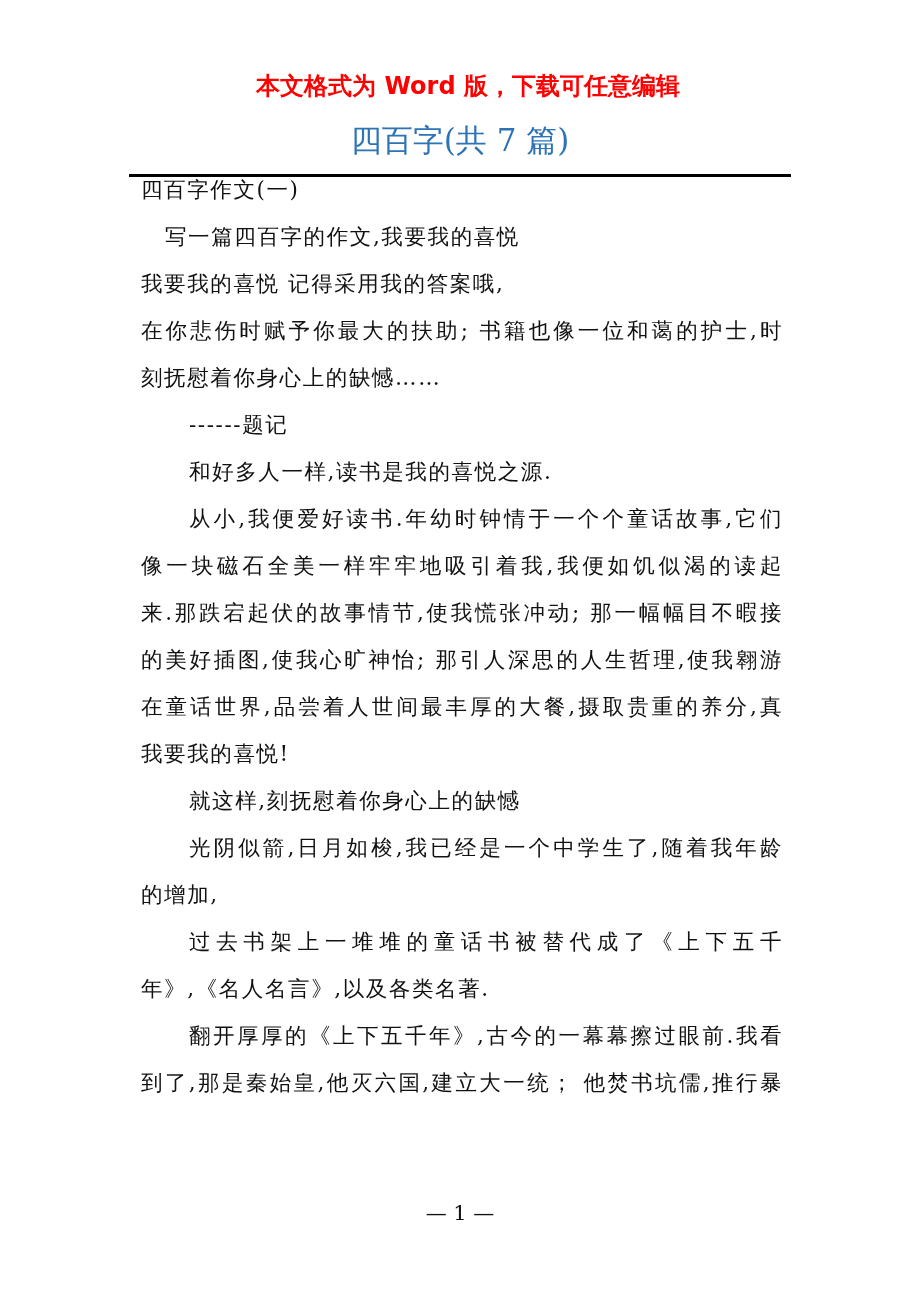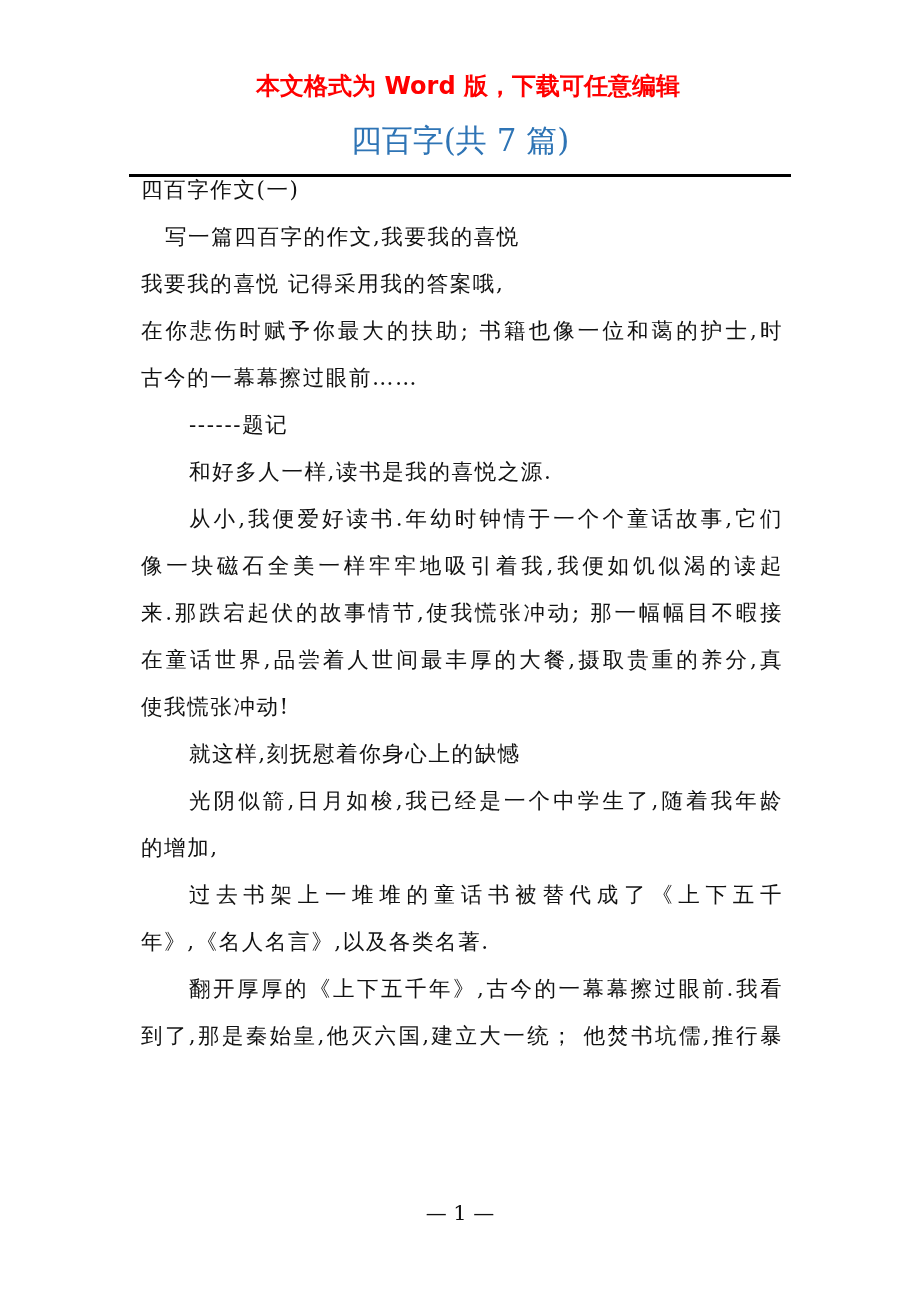--- a/index.html
+++ b/index.html
@@ -26,28 +26,29 @@
 <div class="page">
   <div class="banner" style="color: rgb(255, 0, 0);">本文格式为 Word 版，下载可任意编辑</div>
   <div class="doc-title" style="color: rgb(46, 116, 181);">四百字(共 7 篇)</div>
   <div class="rule"></div>
 
   <div class="body" id="doc-body">
       <div class="line">四百字作文(一)</div>
       <div class="line indent-half">写一篇四百字的作文,我要我的喜悦</div>
       <div class="line">我要我的喜悦  记得采用我的答案哦,</div>
       <div class="line justify">在你悲伤时赋予你最大的扶助; 书籍也像一位和蔼的护士,时</div>
-      <div class="line">古今的一幕幕擦过眼前……</div>
+      <div class="line">刻抚慰着你身心上的缺憾……</div>
       <div class="line indent-full">------题记</div>
       <div class="line indent-full">和好多人一样,读书是我的喜悦之源.</div>
       <div class="line indent-full justify">从小,我便爱好读书.年幼时钟情于一个个童话故事,它们</div>
       <div class="line justify">像一块磁石全美一样牢牢地吸引着我,我便如饥似渴的读起</div>
       <div class="line justify">来.那跌宕起伏的故事情节,使我慌张冲动; 那一幅幅目不暇接</div>
+      <div class="line justify">的美好插图,使我心旷神怡; 那引人深思的人生哲理,使我翱游</div>
       <div class="line justify">在童话世界,品尝着人世间最丰厚的大餐,摄取贵重的养分,真</div>
-      <div class="line">使我慌张冲动!</div>
+      <div class="line">我要我的喜悦!</div>
       <div class="line indent-full">就这样,刻抚慰着你身心上的缺憾</div>
       <div class="line indent-full justify">光阴似箭,日月如梭,我已经是一个中学生了,随着我年龄</div>
       <div class="line">的增加,</div>
       <div class="line indent-full justify">过去书架上一堆堆的童话书被替代成了《上下五千</div>
       <div class="line">年》,《名人名言》,以及各类名著.</div>
       <div class="line indent-full justify">翻开厚厚的《上下五千年》,古今的一幕幕擦过眼前.我看</div>
       <div class="line justify">到了,那是秦始皇,他灭六国,建立大一统； 他焚书坑儒,推行暴</div>
     </div>
 
   <div class="footer">— 1 —</div>

